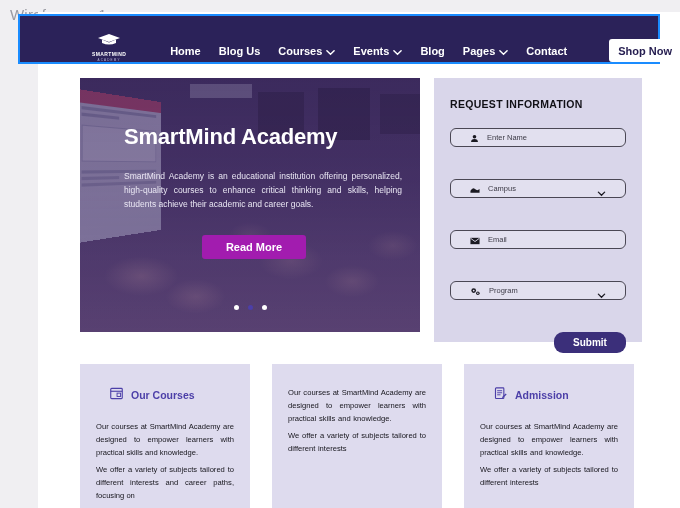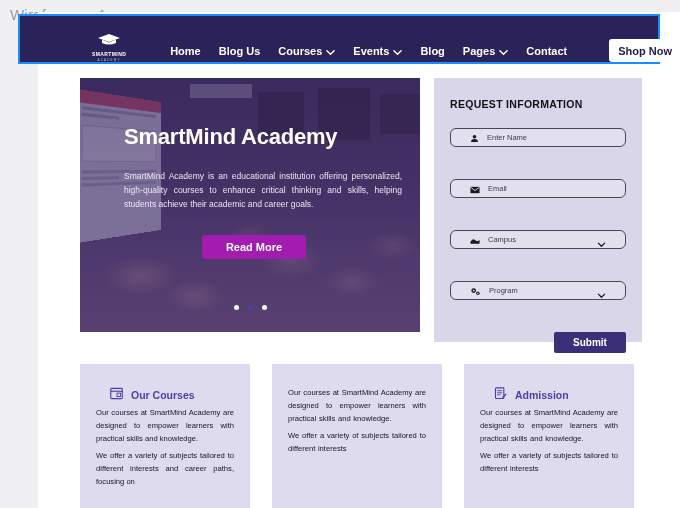--- a/index.html
+++ b/index.html
@@ -168,40 +168,40 @@
     cursor:text;
   }
   .field.select { cursor:pointer; }
   .field .ph {
     font-size:7.5px; color:#3d3b47; flex:1;
     white-space:nowrap;
   }
   .f-chev { width:9px; height:9px; flex:none; }
   .submit {
     margin:8px 0 0 auto; width:72px; height:21px;
-    background:#3b2f7a; border-radius:2px;
+    background:#3b2f7a; border-radius:9px;
     display:flex; align-items:center; justify-content:center;
     color:#fff; font-size:10px; font-weight:700;
     cursor:pointer;
   }
 
   
   .cards {
     position:absolute; left:42px; top:352px;
     width:554px; display:flex; gap:22px;
   }
   .card {
     width:170px; height:156px;
     background:#dedbee;
     padding:22px 16px 0 16px;
     overflow:hidden;
   }
   .card-head {
     display:flex; align-items:center; gap:8px;
-    margin-bottom:2px;
+    margin-bottom:16px;
     padding-left:14px;
   }
   .card-title {
     font-size:10.5px; font-weight:700; color:#4c3fa8;
     white-space:nowrap;
   }
   .card-p {
     font-size:7.6px; line-height:1.72; color:#16151c;
     text-align:justify;
   }
@@ -316,42 +316,42 @@
       <div class="field">
         <span>
           <svg width="9" height="9" viewBox="0 0 10 10">
             <circle cx="5" cy="3" r="2" fill="#1b1a22"></circle>
             <path d="M1.2 9 Q1.2 5.6 5 5.6 Q8.8 5.6 8.8 9 Z" fill="#1b1a22"></path>
           </svg>
         </span>
         <span class="ph">Enter Name</span>
       </div>
 
+      <div class="field select">
+        <span>
+          <svg width="10" height="9" viewBox="0 0 11 9">
+            <path d="M0.5 6 Q3 1.5 5.5 4 Q8 6.5 10.5 4 L10.5 8 L0.5 8 Z" fill="#1b1a22"></path>
+          </svg>
+        </span>
+        <span class="ph">Campus</span>
+        <span class="f-chev">
+          <svg width="9" height="9" viewBox="0 0 10 10">
+              <path d="M1.5 3.5 L5 7 L8.5 3.5" stroke="#1b1a22" stroke-width="1.4" fill="none" stroke-linecap="round"></path>
+            </svg>
+        </span>
+      </div>
+
       <div class="field">
         <span>
           <svg width="10" height="8" viewBox="0 0 11 8">
             <rect x="0.5" y="0.5" width="10" height="7" fill="#1b1a22"></rect>
             <path d="M0.7 1 L5.5 4.6 L10.3 1" stroke="#e2e0ef" stroke-width="1" fill="none"></path>
           </svg>
         </span>
         <span class="ph">Email</span>
-      </div>
-
-      <div class="field select">
-        <span>
-          <svg width="10" height="9" viewBox="0 0 11 9">
-            <path d="M0.5 6 Q3 1.5 5.5 4 Q8 6.5 10.5 4 L10.5 8 L0.5 8 Z" fill="#1b1a22"></path>
-          </svg>
-        </span>
-        <span class="ph">Campus</span>
-        <span class="f-chev">
-          <svg width="9" height="9" viewBox="0 0 10 10">
-              <path d="M1.5 3.5 L5 7 L8.5 3.5" stroke="#1b1a22" stroke-width="1.4" fill="none" stroke-linecap="round"></path>
-            </svg>
-        </span>
       </div>
 
       <div class="field select">
         <span>
           <svg width="11" height="9" viewBox="0 0 12 10">
             <circle cx="4" cy="4" r="2.6" fill="#1b1a22"></circle>
             <circle cx="4" cy="4" r="1" fill="#e2e0ef"></circle>
             <circle cx="8.6" cy="7" r="2" fill="#1b1a22"></circle>
             <circle cx="8.6" cy="7" r="0.8" fill="#e2e0ef"></circle>
           </svg>

